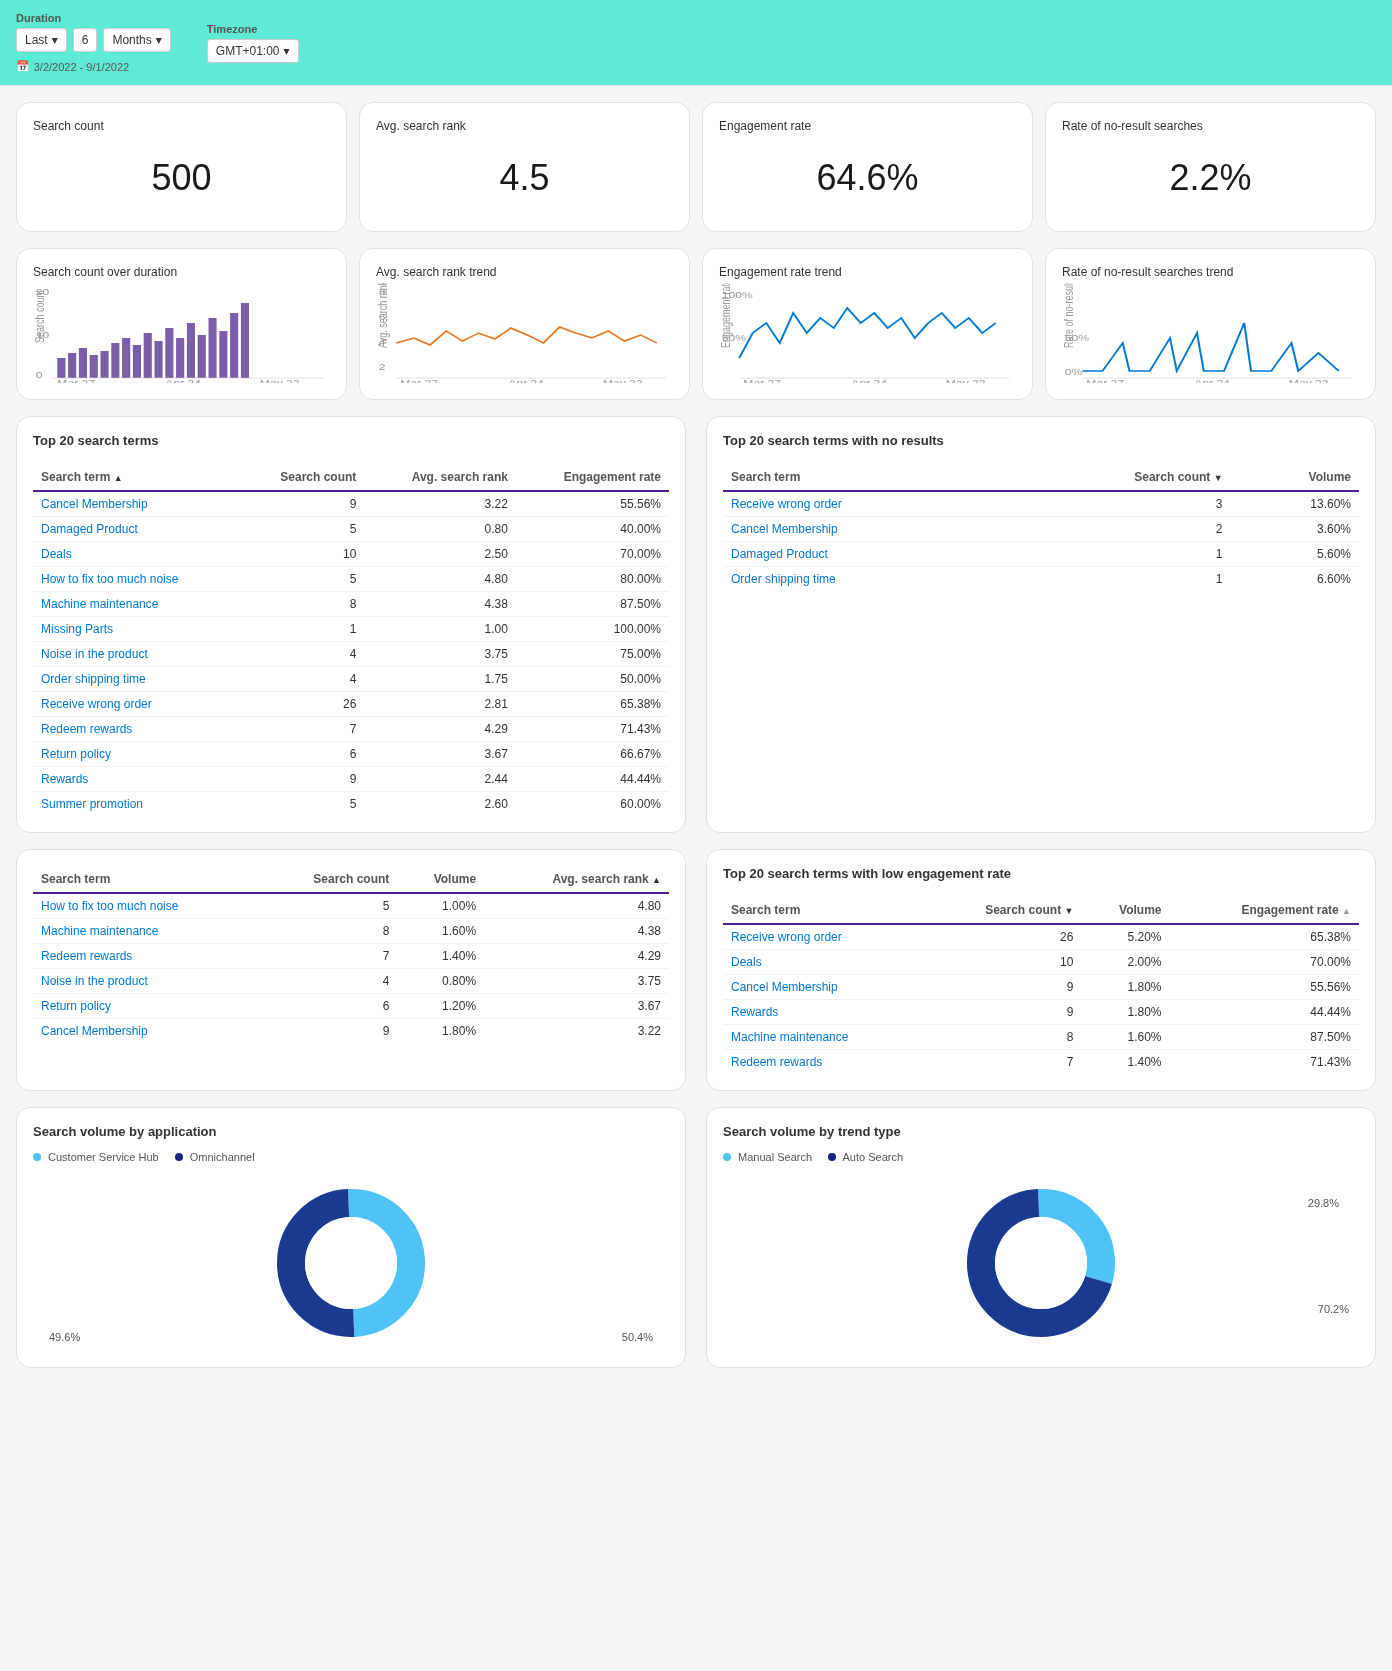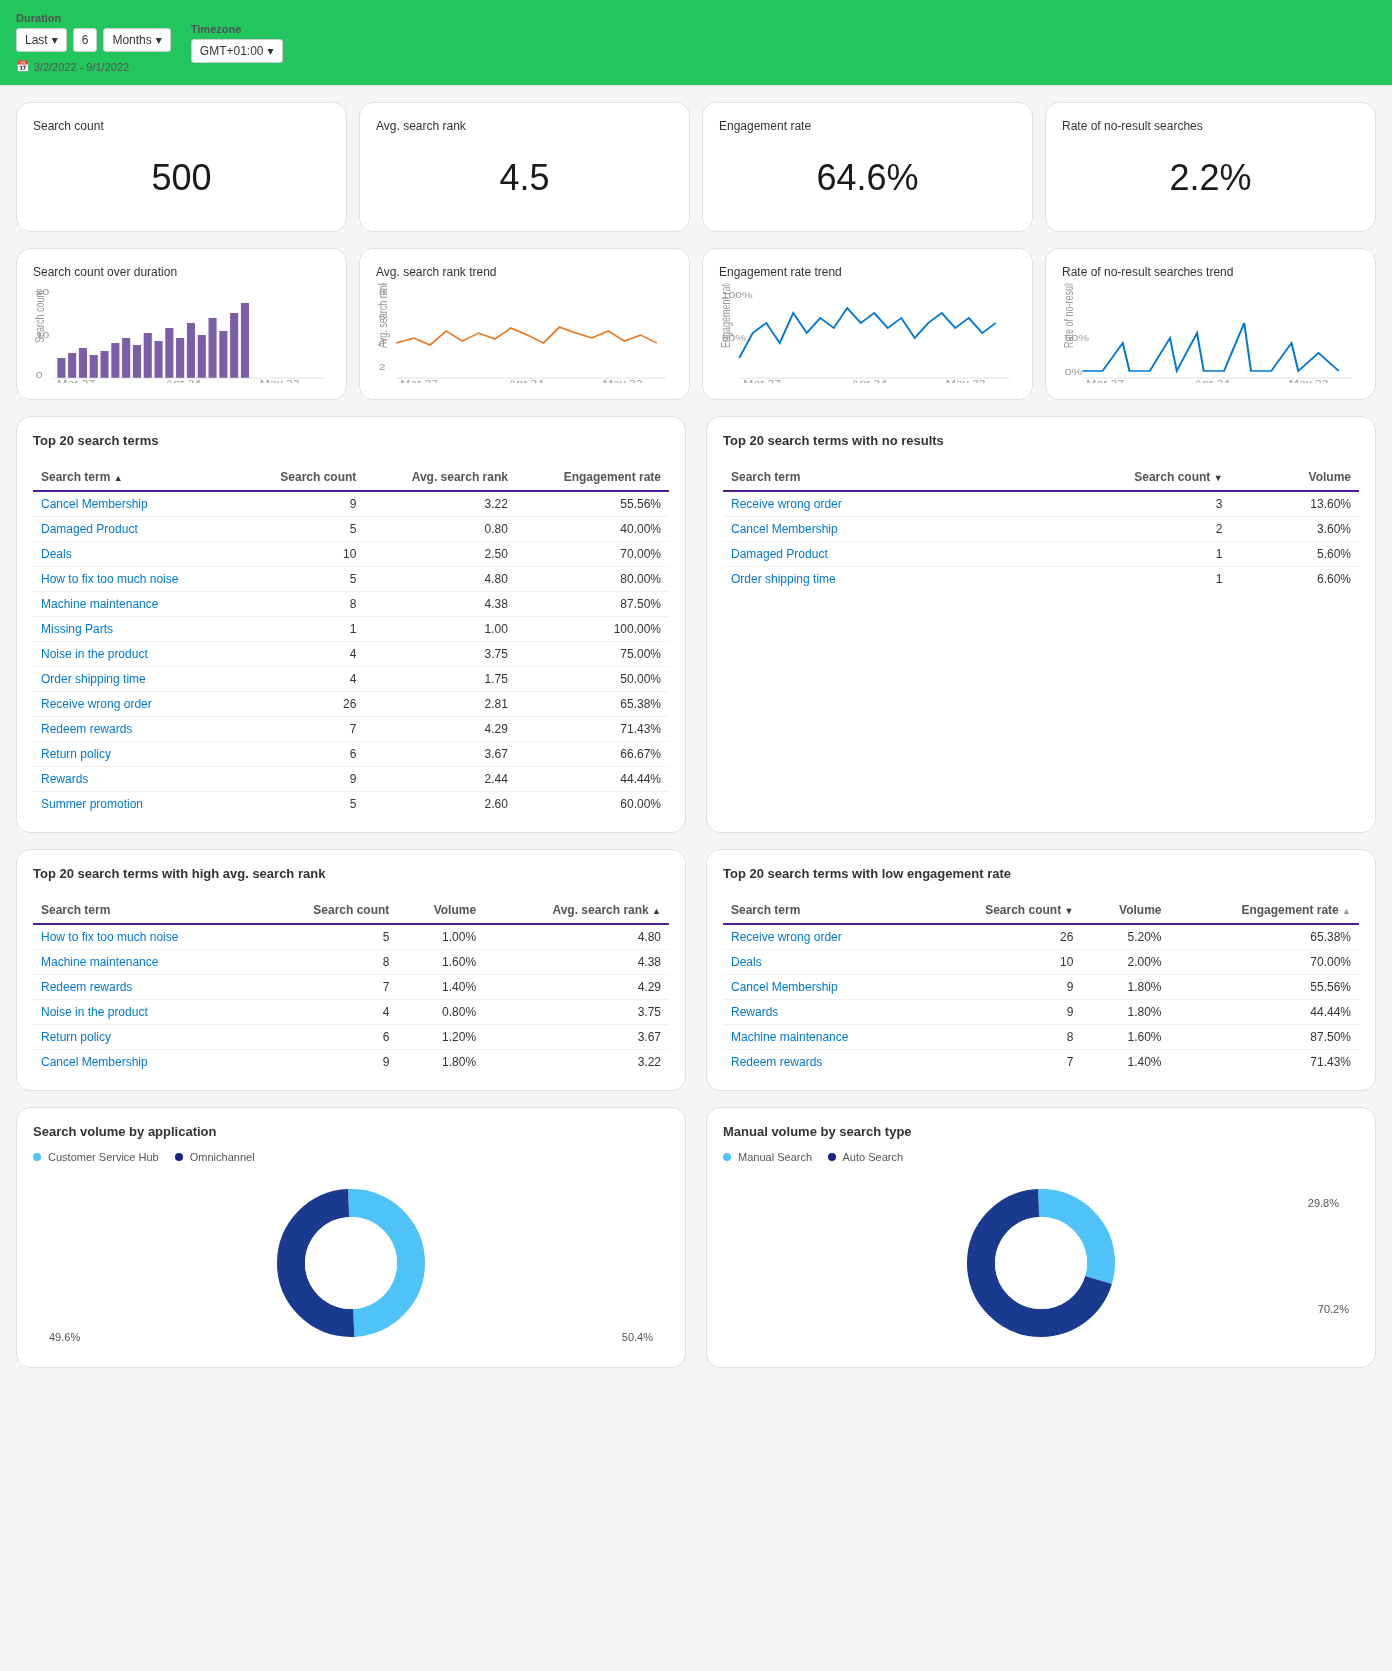--- a/index.html
+++ b/index.html
@@ -1,18 +1,18 @@
 <!DOCTYPE html>
 <html><head>
   <meta charset="utf-8">
   <style>
     * { box-sizing: border-box; margin: 0; padding: 0; }
     body { font-family: 'Segoe UI', Arial, sans-serif; font-size: 13px; background: #f5f5f5; color: #333; }
 
-    .top-bar { background: #22c55e; padding: 12px 16px; border-bottom: 1px solid #e0e0e0; display: flex; align-items: center; gap: 20px; flex-wrap: wrap; }
+    .top-bar { background: #5eead4; padding: 12px 16px; border-bottom: 1px solid #e0e0e0; display: flex; align-items: center; gap: 36px; flex-wrap: wrap; }
     .top-bar .field-group { display: flex; flex-direction: column; gap: 4px; }
     .top-bar label { font-size: 11px; color: #555; font-weight: 600; }
     .top-bar .controls { display: flex; align-items: center; gap: 6px; }
     .select-box { border: 1px solid #ccc; border-radius: 3px; padding: 4px 8px; font-size: 12px; background: #fff; cursor: pointer; display: flex; align-items: center; gap: 4px; }
     .date-range { font-size: 11px; color: #555; margin-top: 4px; display: flex; align-items: center; gap: 4px; }
 
     .dashboard { padding: 16px; display: flex; flex-direction: column; gap: 16px; }
 
     .row-4 { display: grid; grid-template-columns: repeat(4, 1fr); gap: 12px; }
     .row-2 { display: grid; grid-template-columns: 1fr 1fr; gap: 20px; }
@@ -330,21 +330,20 @@
               <td class="num">6.60%</td>
             </tr>
           </tbody>
       </table>
     </div>
   </div>
 
   <div class="row-2">
 
     <div class="card table-card">
-      <div class="table-title">Top 20 search terms with <strong>high</strong> avg. search rank</div>
       <div class="scrollable-table">
         <table>
           <thead>
             <tr>
               <th>Search term</th>
               <th class="th-num">Search count</th>
               <th class="th-num">Volume</th>
               <th class="th-num">Avg. search rank <span class="sort-icon sort-asc">▲</span></th>
             </tr>
           </thead>
@@ -465,21 +464,21 @@
 
           <circle cx="80" cy="80" r="60" fill="none" stroke="#4fc3f7" stroke-width="28" stroke-dasharray="185.4 188.5" stroke-dashoffset="0" transform="rotate(-90 80 80)"></circle>
           <circle cx="80" cy="80" r="60" fill="none" stroke="#1a3a8f" stroke-width="28" stroke-dasharray="188.5 185.4" stroke-dashoffset="-185.4" transform="rotate(-90 80 80)"></circle>
           <circle cx="80" cy="80" r="46" fill="white"></circle>
         </svg>
         <span class="donut-label-right">50.4%</span>
       </div>
     </div>
 
     <div class="card donut-section">
-      <div class="donut-title">Manual volume by search type</div>
+      <div class="donut-title">Search volume by trend type</div>
       <div class="legend">
         <span>
           <span class="legend-dot" style="background:#4fc3f7;"></span>
           <span>Manual Search</span>
         </span>
         <span>
           <span class="legend-dot" style="background:#1a237e;"></span>
           <span>Auto Search</span>
         </span>
       </div>

